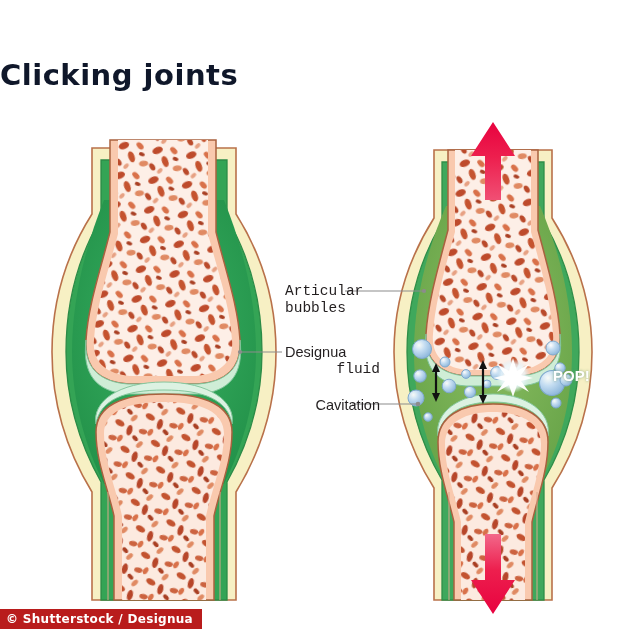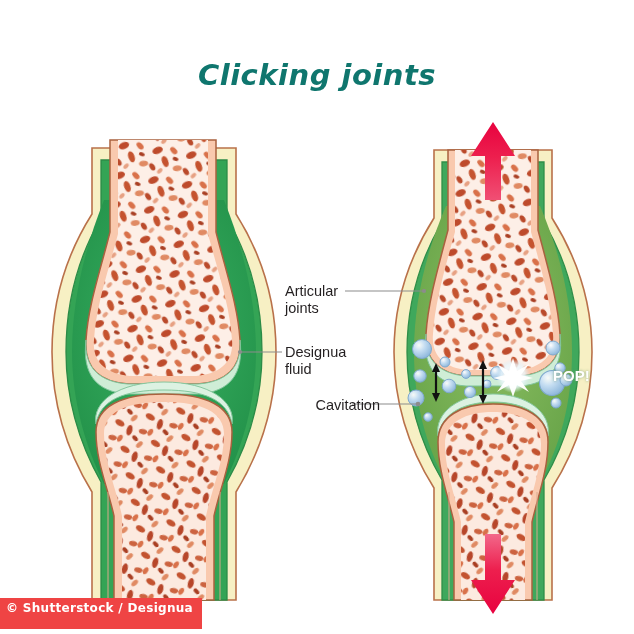--- a/index.html
+++ b/index.html
@@ -1,40 +1,40 @@
 <!DOCTYPE html>
 <html><head>
 <meta charset="utf-8">
 <style>
   html,body{margin:0;padding:0;background:#ffffff;}
   body{width:634px;height:634px;overflow:hidden;font-family:"Liberation Sans",sans-serif;}
   #stage{position:relative;width:634px;height:634px;background:#ffffff;}
   #title{
-    position:absolute;left:0;top:58px;width:634px;text-align:center;
+    position:absolute;left:0;top:58px;width:634px;text-align:left;
     font-family:"DejaVu Sans",sans-serif;font-size:29px;font-weight:700;
-    color:#0f766e;letter-spacing:.5px;font-style:italic;
+    color:#0f172a;letter-spacing:.5px;
   }
   .lbl{
     position:absolute;font-family:"Liberation Sans",sans-serif;
     font-size:14.5px;color:#231f20;line-height:1.18;
   }
-  #lbl-articular{left:285px;top:283px;width:95px;text-align:left;}
+  #lbl-articular{left:285px;top:283px;width:95px;text-align:left;font-family:Liberation Mono, monospace;}
   #lbl-synovial{left:285px;top:344px;width:95px;text-align:left;}
   #lbl-cavitation{left:285px;top:397px;width:95px;text-align:right;}
   #pop{
     position:absolute;left:521px;top:367px;font-family:"Liberation Sans",sans-serif;
     font-size:15px;font-weight:700;color:#ffffff;
     text-shadow:0 0 3px rgba(120,160,120,.9);
     padding-left:32px;
   }
   #watermark{
     position:absolute;left:0;bottom:5px;
-    background:#ef4444;color:#ffffff;
+    background:#b91c1c;color:#ffffff;
     font-family:"DejaVu Sans",sans-serif;font-size:12px;font-weight:700;
-    padding:3px 9px 14px 6px;letter-spacing:.3px;margin-top:8px;
+    padding:3px 9px 3px 6px;letter-spacing:.3px;margin-top:8px;
   }
   svg.art{position:absolute;left:0;top:0;width:634px;height:634px;}
 </style>
 </head>
 <body>
 
 <div id="stage">
 
   <div id="title">Clicking joints</div>
 
@@ -283,26 +283,26 @@
       <line x1="240" y1="352" x2="282" y2="352"></line>
       <circle cx="240" cy="352" r="2.1" stroke="none"></circle>
 
       <line x1="352" y1="404" x2="418" y2="404"></line>
       <circle cx="418" cy="404" r="2.3" stroke="none"></circle>
     </g>
   </svg>
 
   <div class="lbl" id="lbl-articular">
     <div>Articular</div>
-    <div>joints</div>
+    <div>bubbles</div>
   </div>
 
   <div class="lbl" id="lbl-synovial">
     <div>Designua</div>
-    <div style="">fluid</div>
+    <div style="text-align:right;font-family:Liberation Mono, monospace;">fluid</div>
   </div>
 
   <div class="lbl" id="lbl-cavitation">
     <div>Cavitation</div>
   </div>
 
   <div id="pop">POP!</div>
 
   <div id="watermark">© Shutterstock / Designua</div>
 

